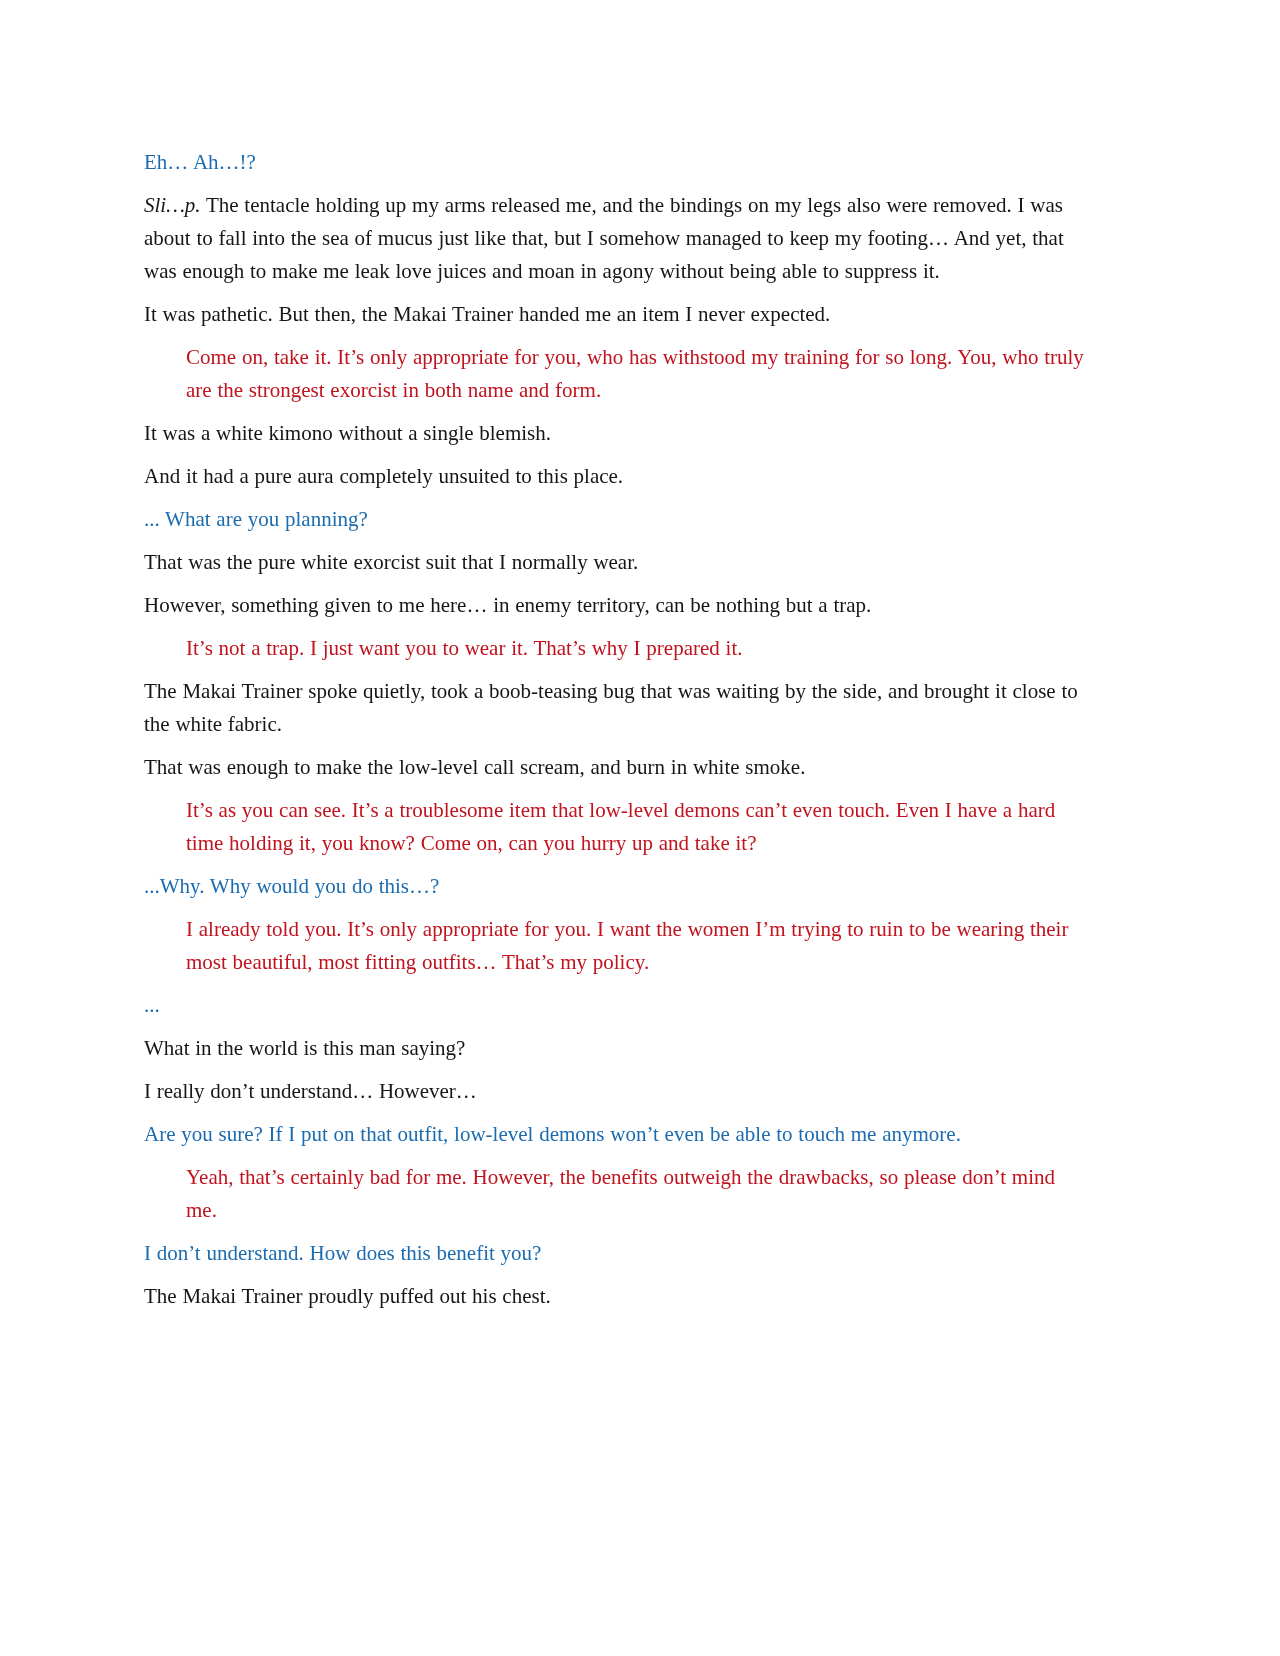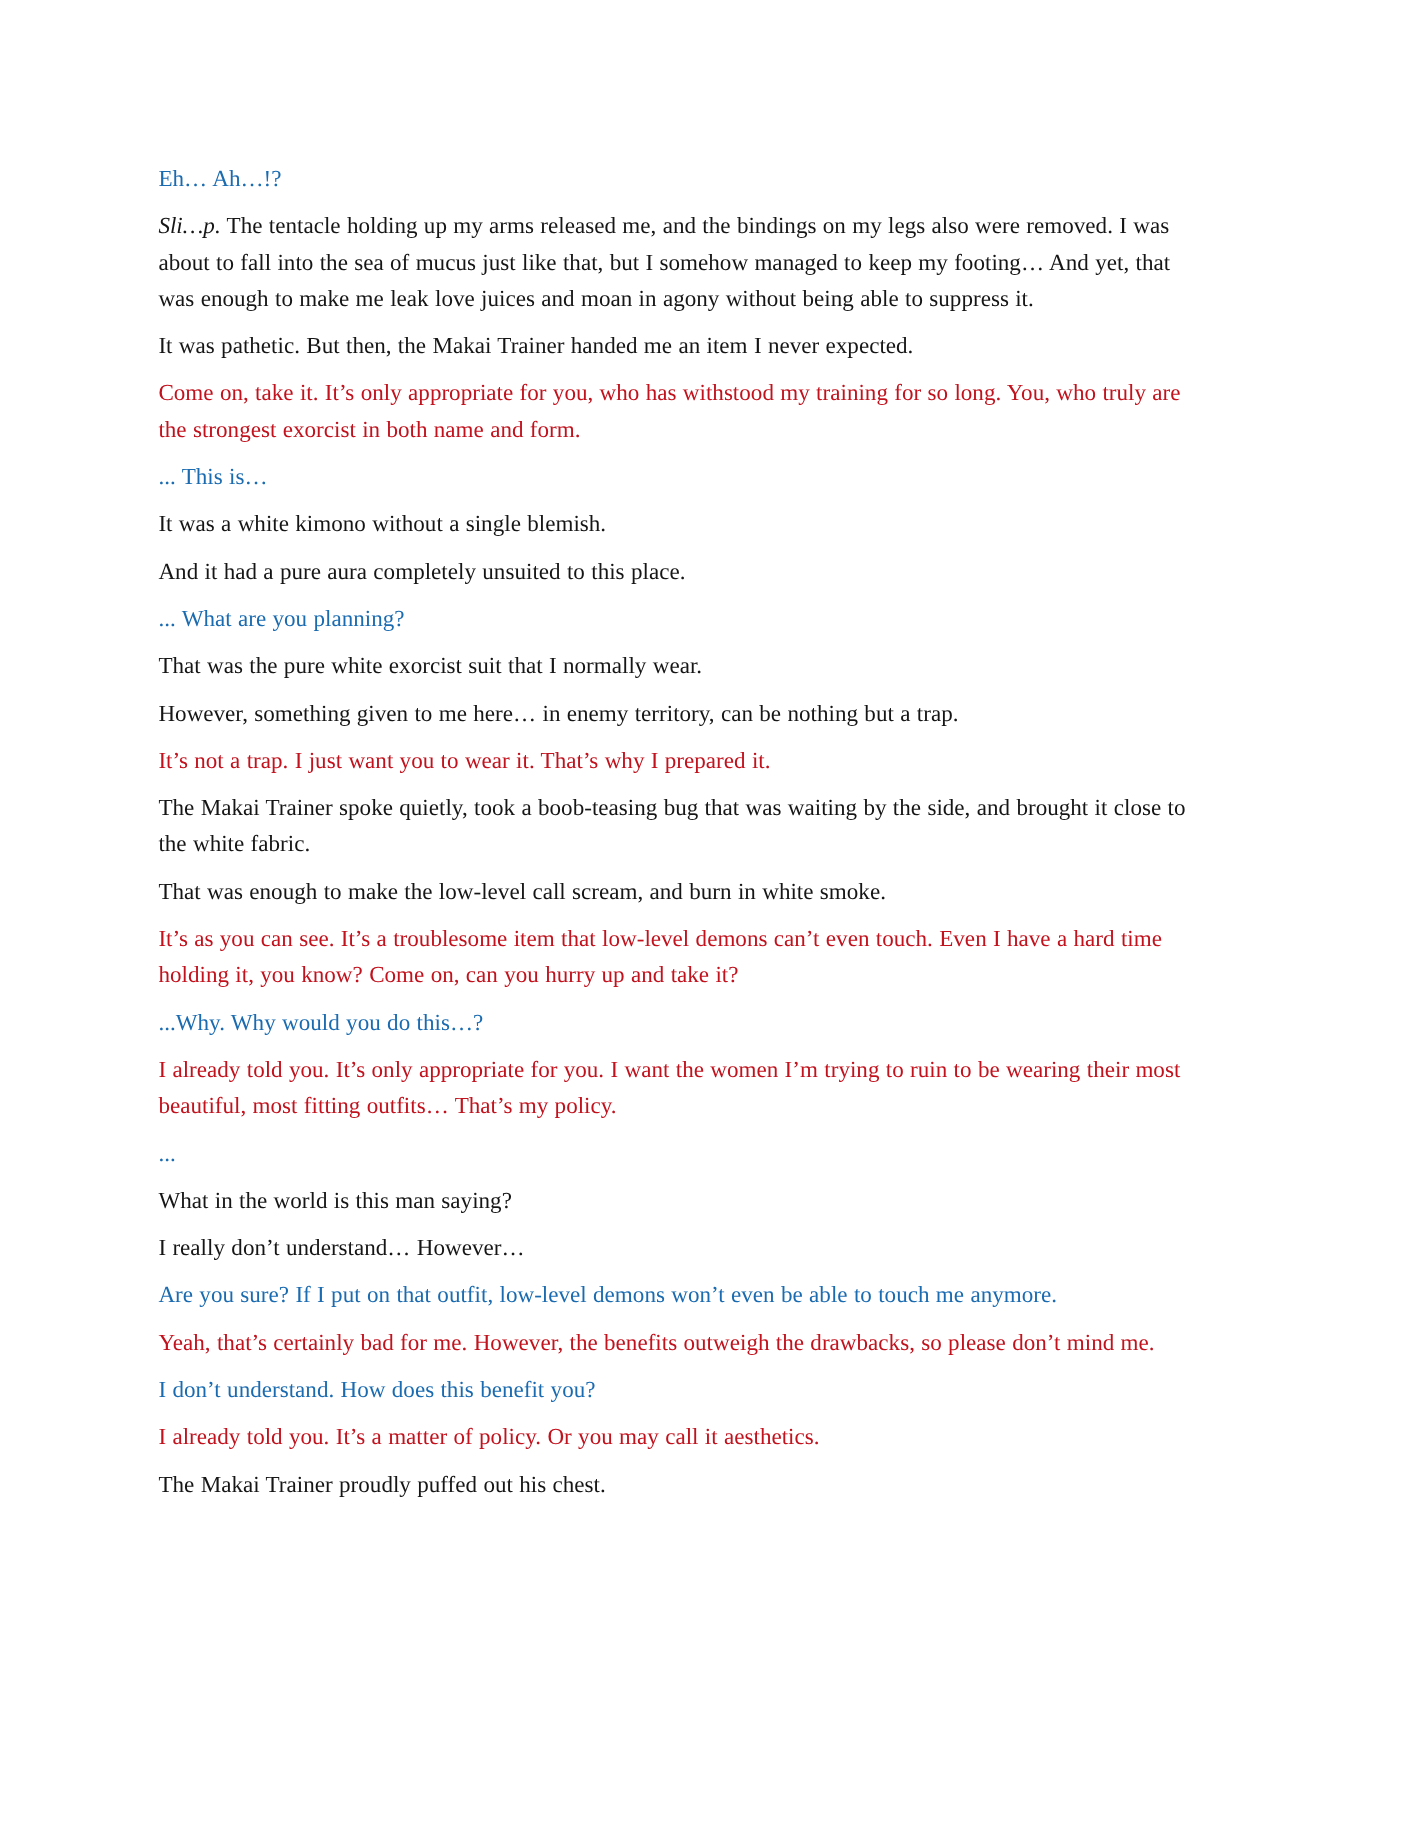--- a/index.html
+++ b/index.html
@@ -28,46 +28,44 @@
   }
   .para {
     margin: 0 0 10px 0;
     font-size: 21px;
     line-height: 33px;
     letter-spacing: 0;
     word-spacing: 0.5px;
   }
   .para.narration   { color: var(--narration-color, #161616); }
   .para.protagonist { color: var(--protagonist-color, #1b6bb0); }
-  .para.trainer     { color: var(--trainer-color, #c1121d); }
+  .para.trainer     { color: var(--trainer-color, #c1121d); margin-left: 42px; }
   .seg.italic { font-style: italic; }
 </style>
 </head>
 <body style="background: rgb(255, 255, 255);">
 
 <div class="page">
   <div class="content" id="content">
       <p class="para protagonist"><span class="seg">Eh… Ah…!?</span></p>
       <p class="para narration"><span class="seg italic">Sli…p.</span><span class="seg"> The tentacle holding up my arms released me, and the bindings on my legs also were removed. I was about to fall into the sea of mucus just like that, but I somehow managed to keep my footing… And yet, that was enough to make me leak love juices and moan in agony without being able to suppress it.</span></p>
       <p class="para narration"><span class="seg">It was pathetic. But then, the Makai Trainer handed me an item I never expected.</span></p>
       <p class="para trainer"><span class="seg">Come on, take it. It’s only appropriate for you, who has withstood my training for so long. You, who truly are the strongest exorcist in both name and form.</span></p>
-      <p class="para protagonist"><span class="seg">... This is…</span></p>
       <p class="para narration"><span class="seg">It was a white kimono without a single blemish.</span></p>
       <p class="para narration"><span class="seg">And it had a pure aura completely unsuited to this place.</span></p>
       <p class="para protagonist"><span class="seg">... What are you planning?</span></p>
       <p class="para narration"><span class="seg">That was the pure white exorcist suit that I normally wear.</span></p>
       <p class="para narration"><span class="seg">However, something given to me here… in enemy territory, can be nothing but a trap.</span></p>
       <p class="para trainer"><span class="seg">It’s not a trap. I just want you to wear it. That’s why I prepared it.</span></p>
       <p class="para narration"><span class="seg">The Makai Trainer spoke quietly, took a boob-teasing bug that was waiting by the side, and brought it close to the white fabric.</span></p>
       <p class="para narration"><span class="seg">That was enough to make the low-level call scream, and burn in white smoke.</span></p>
       <p class="para trainer"><span class="seg">It’s as you can see. It’s a troublesome item that low-level demons can’t even touch. Even I have a hard time holding it, you know? Come on, can you hurry up and take it?</span></p>
       <p class="para protagonist"><span class="seg">...Why. Why would you do this…?</span></p>
       <p class="para trainer"><span class="seg">I already told you. It’s only appropriate for you. I want the women I’m trying to ruin to be wearing their most beautiful, most fitting outfits… That’s my policy.</span></p>
       <p class="para protagonist"><span class="seg">...</span></p>
       <p class="para narration"><span class="seg">What in the world is this man saying?</span></p>
       <p class="para narration"><span class="seg">I really don’t understand… However…</span></p>
       <p class="para protagonist"><span class="seg">Are you sure? If I put on that outfit, low-level demons won’t even be able to touch me anymore.</span></p>
       <p class="para trainer"><span class="seg">Yeah, that’s certainly bad for me. However, the benefits outweigh the drawbacks, so please don’t mind me.</span></p>
       <p class="para protagonist"><span class="seg">I don’t understand. How does this benefit you?</span></p>
-      <p class="para trainer"><span class="seg">I already told you. It’s a matter of policy. Or you may call it aesthetics.</span></p>
       <p class="para narration"><span class="seg">The Makai Trainer proudly puffed out his chest.</span></p>
     </div>
 </div>
 
 </body></html>

